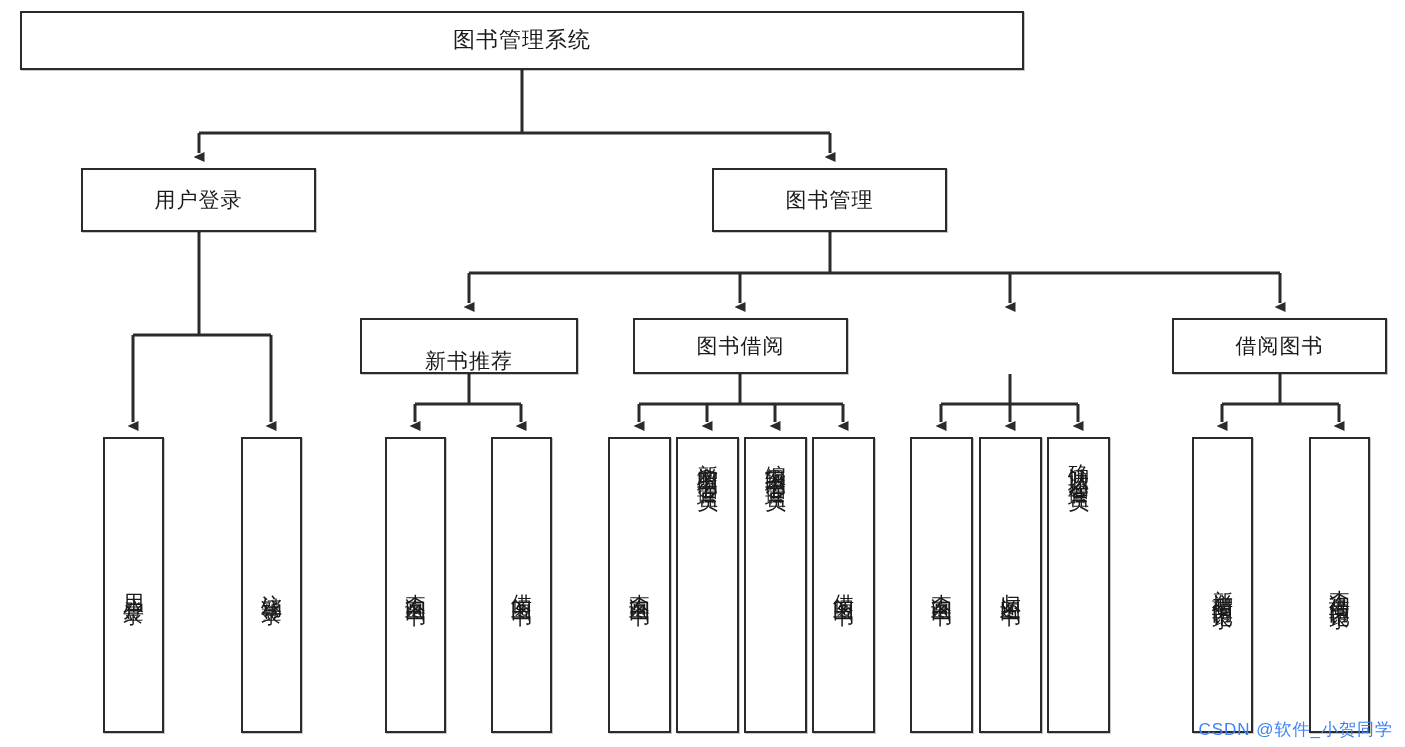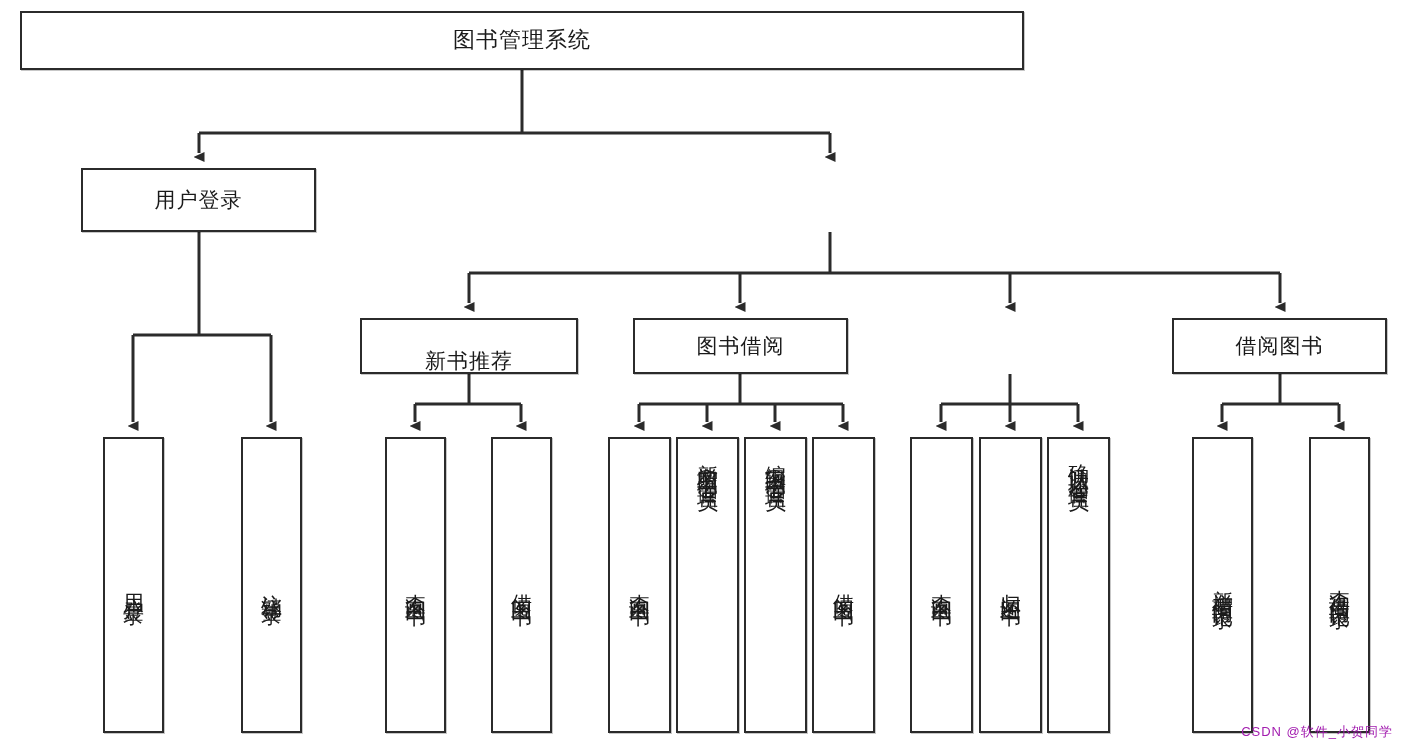--- a/index.html
+++ b/index.html
@@ -60,22 +60,22 @@
     padding-top: 8px;
   }
   .label {
     display: block;
     white-space: nowrap;
   }
   #watermark {
     position: absolute;
     right: 12px;
     bottom: 6px;
-    font-size: 13px;
-    color: #a21caf;
+    font-size: 17px;
+    color: #3b82f6;
     letter-spacing: 1px;
     user-select: none;
     white-space: nowrap;
   }
 </style>
 </head>
 <body>
 
 <div id="canvas">
 
@@ -131,20 +131,23 @@
   </svg>
 
   <div class="node h root" style="left:20px; top:11px; width:1004px; height:59px;">
     <span class="label">图书管理系统</span>
   </div>
 
   <div class="node h" style="left:81px; top:168px; width:235px; height:64px;">
     <span class="label">用户登录</span>
   </div>
 
+  <div class="node h" style="left:712px; top:168px; width:235px; height:64px;">
+    <span class="label">图书管理</span>
+  </div>
 
   <div class="node h" style="left:360px; top:318px; width:218px; height:56px;align-items:flex-end;">
     <span class="label">新书推荐</span>
   </div>
 
   <div class="node h" style="left:633px; top:318px; width:215px; height:56px;">
     <span class="label">图书借阅</span>
   </div>
 
 

